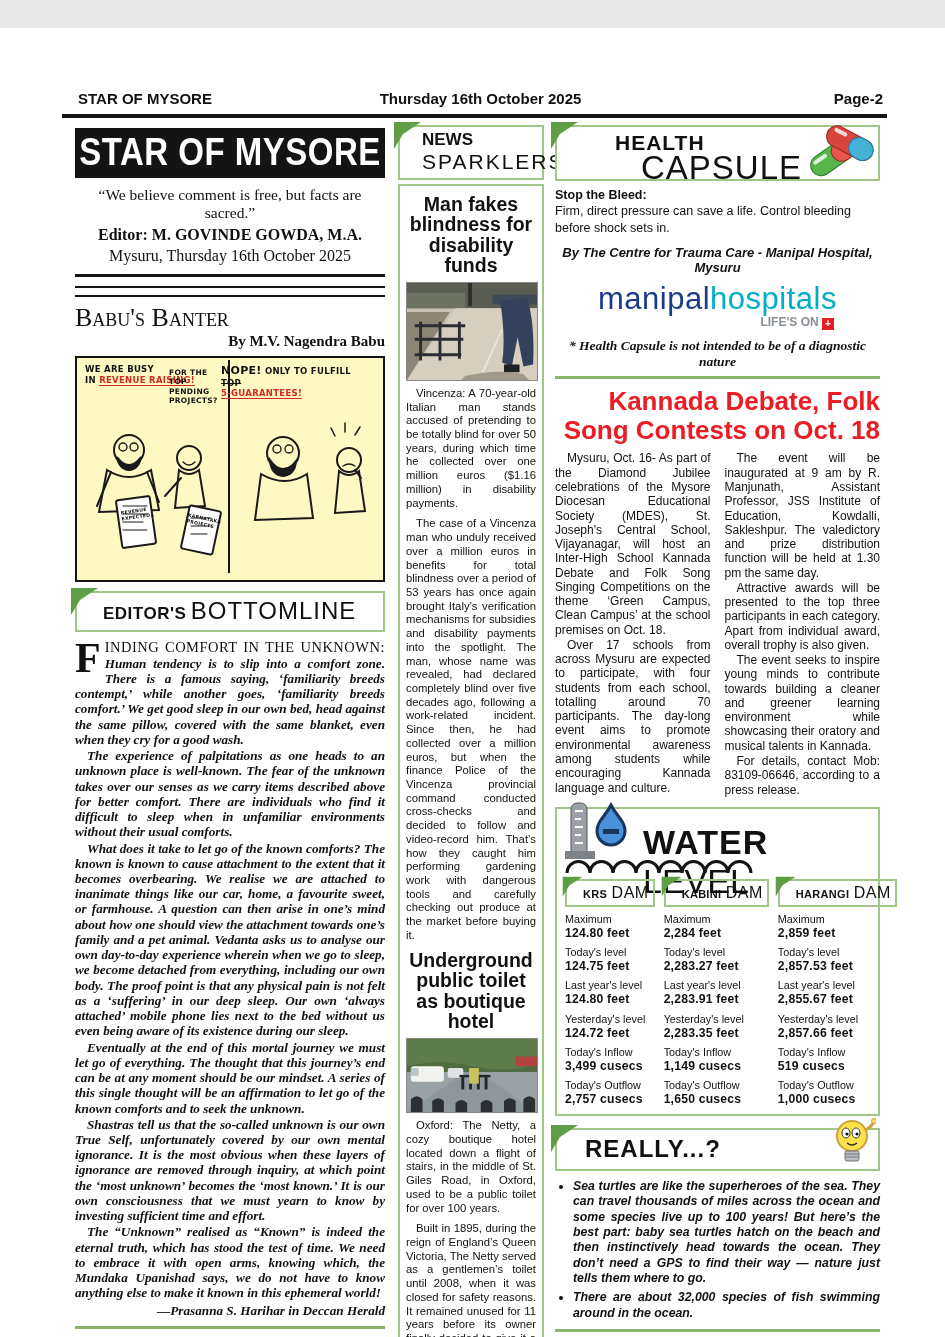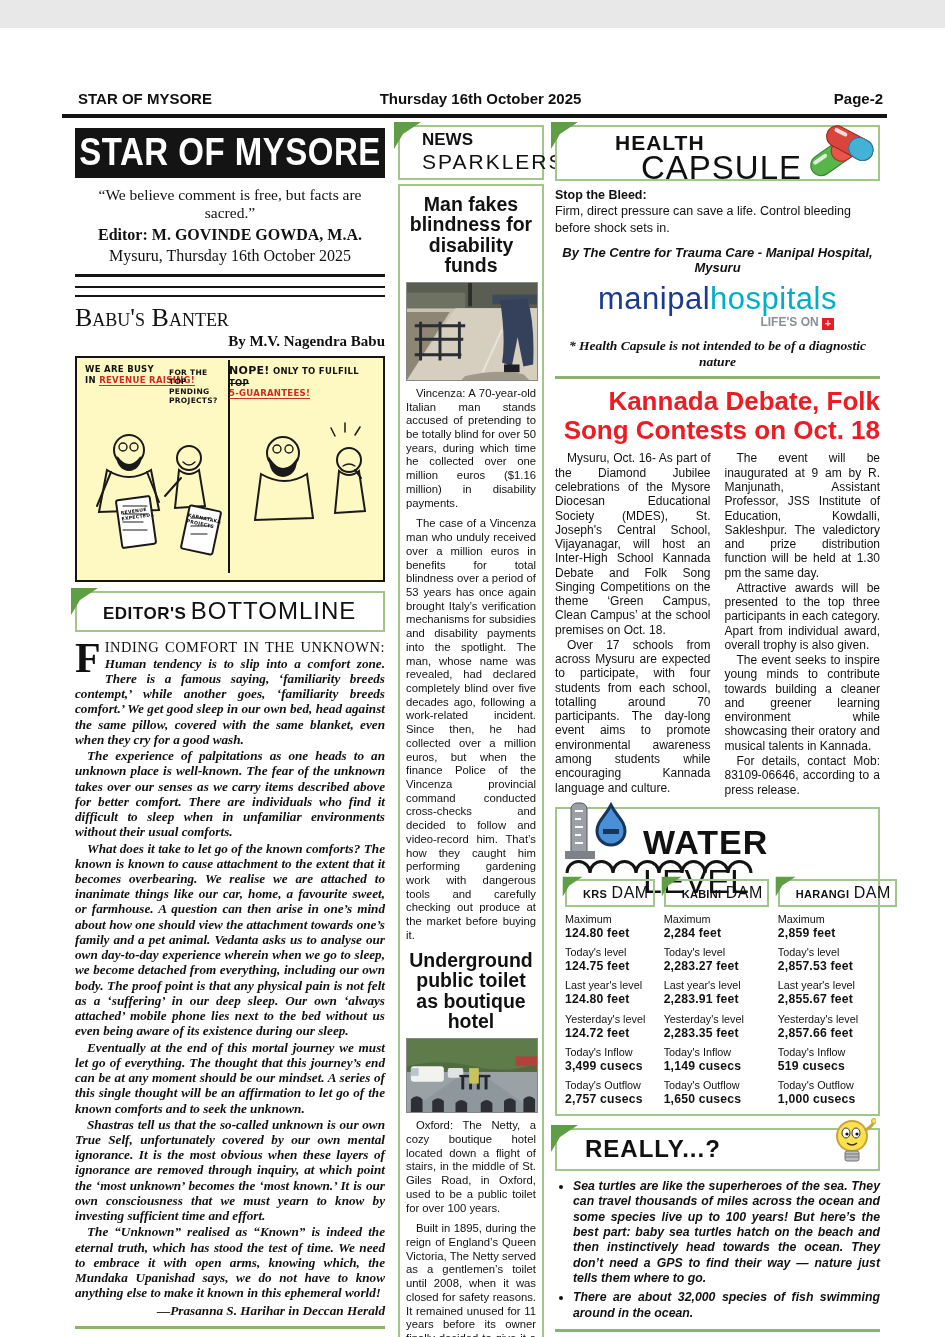--- a/index.html
+++ b/index.html
@@ -180,21 +180,21 @@
         </g>
       </svg>
       <div class="ctext" style="left:8px;top:6px;">
         <span>WE ARE BUSY</span><br>
         <span>IN</span>
         <span class="cred">REVENUE RAISING!</span>
       </div>
       <div class="ctext" style="left:92px;top:10px;width:52px;font-size:7.5px;">
         <span>FOR THE TOP PENDING PROJECTS?</span>
       </div>
-      <div class="ctext" style="left:152px;top:6px;width:136px;">
+      <div class="ctext" style="left:144px;top:6px;width:136px;">
         <span style="font-size:11px;">NOPE!</span>
         <span>ONLY TO FULFILL</span>
         <span class="cstrike">TOP</span><br>
         <span class="cred">5-GUARANTEES!</span>
       </div>
       <div class="ctext" style="left:44px;top:150px;width:36px;font-size:4.6px;transform:rotate(-8deg);">REVENUE EXPECTED..</div>
       <div class="ctext" style="left:110px;top:158px;width:34px;font-size:4.6px;transform:rotate(12deg);">KARNATAKA PROJECTS</div>
     </div>
 
     <div class="gbox eb-hdr">

